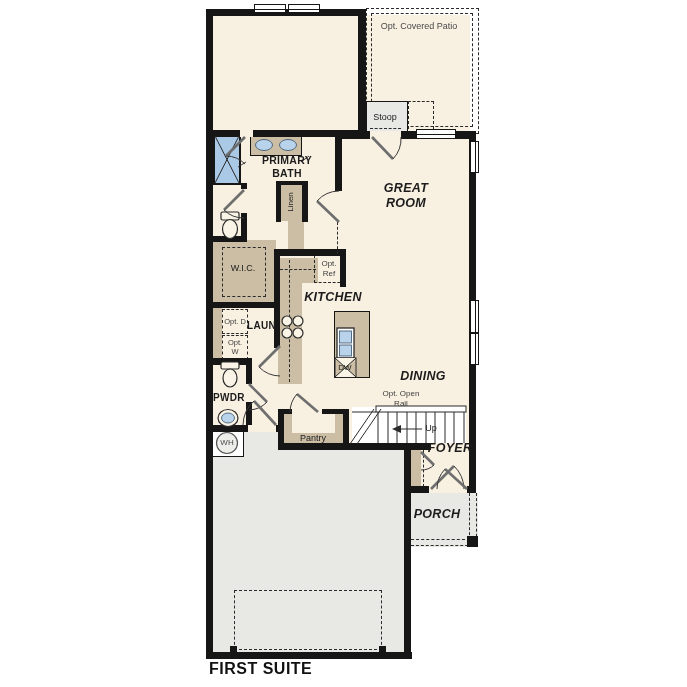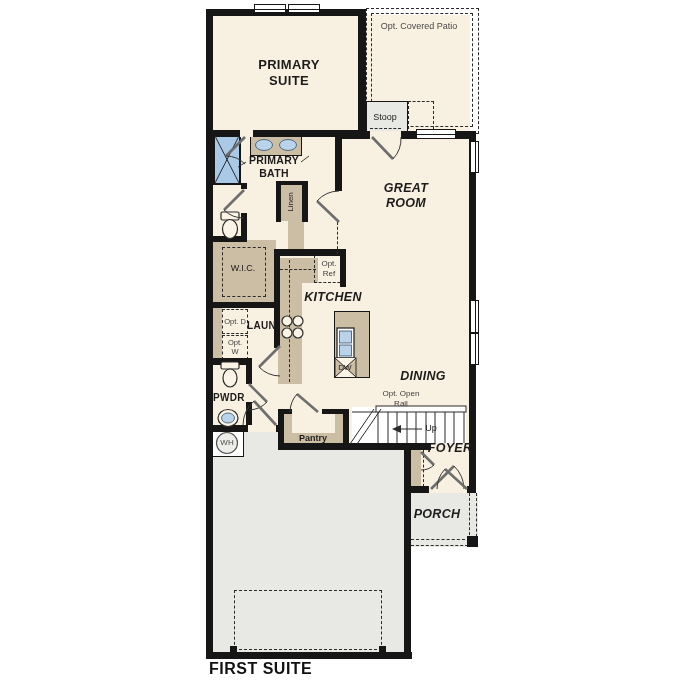--- a/index.html
+++ b/index.html
@@ -19,21 +19,21 @@
   .dash1{border:1px dashed var(--line);box-sizing:border-box;background:transparent;}
   .vdash{border-left:1.5px dashed var(--line);}
   .hdash{border-top:1.5px dashed var(--line);}
   .win{background:#fff;border:1.2px solid var(--wall);box-sizing:border-box;}
   .win i{position:absolute;background:var(--wall);}
   .win.h i{left:0;right:0;top:50%;height:1px;}
   .win.v i{top:0;bottom:0;left:50%;width:1px;}
   .lbl{position:absolute;transform:translate(-50%,-50%);text-align:center;
        color:var(--text);line-height:1.2;white-space:pre-line;}
   .b{font-weight:bold;letter-spacing:.3px;}
-  .s13{font-size:13px;} .s12{font-size:12.5px;font-style:italic;} .s11{font-size:10.5px;}
+  .s13{font-size:13px;} .s12{font-size:12.5px;font-style:italic;} .s11{font-size:10.5px;margin-left:13px;}
   .s10{font-size:10px;} .s9{font-size:9px;} .s8{font-size:8px;} .s7{font-size:7.5px;}
   .nowrap{white-space:nowrap;}
   .rot{transform:translate(-50%,-50%) rotate(-90deg);}
   svg.overlay{position:absolute;left:0;top:0;pointer-events:none;}
   svg .leaf{stroke:#6e6e6e;stroke-width:2.6;fill:none;}
   svg .swing{stroke:#3a3a3a;stroke-width:1;fill:none;}
   svg .thin{stroke:var(--line);stroke-width:1;fill:none;}
   svg .fix{stroke:var(--line);stroke-width:1.2;fill:#faf4e6;}
   svg .blue{stroke:#35506b;stroke-width:.8;fill:var(--fixture);}
 </style>
@@ -253,36 +253,35 @@
           <line class="leaf" x1="421" y1="452" x2="434" y2="465"></line>
           <path class="swing" d="M434,465 A18,18 0 0 1 421,470"></path>
         </g>
     </g>
     <g>
       <line x1="246" y1="162" x2="238" y2="167" stroke="#2a2a2a" stroke-width="0.9"></line>
       <line x1="301" y1="162" x2="309" y2="156" stroke="#2a2a2a" stroke-width="0.9"></line>
     </g>
   </svg>
 
-  <div class="lbl b s13" style="left:289px;top:73px;width:80px;">PRIMARY SUITE</div>
   <div class="lbl s9 nowrap" style="left:419px;top:26px;color:#4a4a4a;">Opt. Covered Patio</div>
   <div class="lbl s9 nowrap" style="left:385px;top:117px;">Stoop</div>
   <div class="lbl b s11" style="left:274px;top:167px;width:64px;">PRIMARY BATH</div>
   <div class="lbl rot s8 nowrap" style="left:291px;top:202px;">Linen</div>
   <div class="lbl b s12" style="left:406px;top:196px;width:60px;">GREAT ROOM</div>
   <div class="lbl s9 nowrap" style="left:243px;top:268px;">W.I.C.</div>
   <div class="lbl s8" style="left:329px;top:269px;width:26px;color:#3c3c3c;">Opt. Ref</div>
   <div class="lbl b s12 nowrap" style="left:333px;top:297px;">KITCHEN</div>
   <div class="lbl b s10 nowrap" style="left:263px;top:326px;">LAUN.</div>
   <div class="lbl s7" style="left:235px;top:321px;width:22px;color:#3c3c3c;">Opt. D</div>
   <div class="lbl s7" style="left:235px;top:347px;width:22px;color:#3c3c3c;">Opt. W</div>
   <div class="lbl b s12 nowrap" style="left:423px;top:332px;margin-top:44px;">DINING</div>
   <div class="lbl s8 nowrap" style="left:345px;top:368px;">DW</div>
   <div class="lbl b s10 nowrap" style="left:229px;top:398px;">PWDR</div>
   <div class="lbl s8 nowrap" style="left:227px;top:443px;color:#4a4a4a;">WH</div>
-  <div class="lbl s9 nowrap" style="left:313px;top:438px;font-weight:bold;">Pantry</div>
+  <div class="lbl s9 nowrap" style="left:313px;top:438px;">Pantry</div>
   <div class="lbl s8" style="left:401px;top:399px;width:44px;color:#3c3c3c;">Opt. Open Rail</div>
   <div class="lbl s9 nowrap" style="left:431px;top:428px;">Up</div>
   <div class="lbl b s12 nowrap" style="left:450px;top:448px;">FOYER</div>
   <div class="lbl b s12 nowrap" style="left:437px;top:514px;">PORCH</div>
   <div class="abs b" style="left:209px;top:660px;font-size:16px;color:#111;letter-spacing:.5px;">FIRST SUITE</div>
 
 </div>
 
 </body></html>

